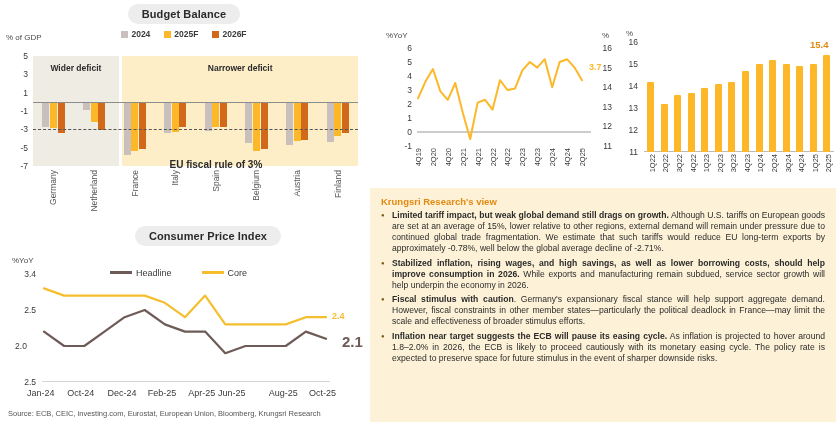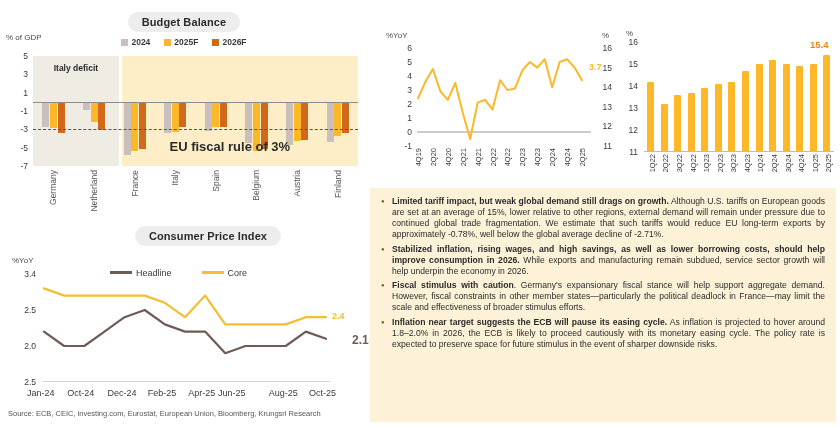--- a/index.html
+++ b/index.html
@@ -31,33 +31,33 @@
   .xtick-v {
     font-size: 7.5px; color: #3a3a3a;
     writing-mode: vertical-rl;
     transform: rotate(180deg);
     white-space: nowrap;
   }
   .xtick-h { font-size: 9px; color: #3a3a3a; white-space: nowrap; }
 
   
   #budget { left: 0; top: 0; width: 368px; height: 212px; }
-  #budget .pill-wrap { text-align: center; padding-top: 12px; }
+  #budget .pill-wrap { text-align: center; padding-top: 4px; }
   #budget .legend {
     display: flex; justify-content: center; gap: 14px;
     margin-top: 5px; font-size: 8.5px; font-weight: bold; color: #3a3a3a;
   }
   #budget .legend span.sw { width: 7px; height: 7px; display: inline-block; margin-right: 3px; vertical-align: -1px; }
   #bb-plot { position: absolute; left: 33px; top: 56px; width: 325px; height: 110px; }
   #bb-plot .zoneA { position: absolute; left: 0; top: 0; width: 26.4%; height: 100%; background: # efefe9; background: #efece4; }
   #bb-plot .zoneB { position: absolute; left: 27.5%; top: 0; width: 72.5%; height: 100%; background: #fdeec8; }
   #bb-plot .zonelabel { position: absolute; top: 7px; width: 100%; text-align: center; font-size: 8.5px; font-weight: bold; color: #2b2b2b; }
   .zeroline { position: absolute; left: 0; width: 100%; height: 1.6px; background: #8c8c8c; }
   .rule3 { position: absolute; left: 0; width: 100%; border-top: 1.2px dashed #555; }
-  .eu-rule-lbl { position: absolute; font-size: 13px; font-weight: bold; color: #2b2b2b; }
+  .eu-rule-lbl { position: absolute; font-size: 10px; font-weight: bold; color: #2b2b2b; margin-top: 20px; }
   .bar { position: absolute; width: 7px; }
   .country-lbl-wrap { position: absolute; left: 33px; top: 168px; width: 325px; height: 44px; }
   .country-lbl { position: absolute; font-size: 8.5px; color: #555; writing-mode: vertical-rl; transform: rotate(180deg); }
 
   
   #cpi { left: 0; top: 212px; width: 368px; height: 216px; }
   #cpi .pill-wrap { text-align: center; padding-top: 14px; margin-left: 48px; }
   #cpi .legend { position: absolute; left: 110px; top: 56px; font-size: 9px; color: #3a3a3a; display: flex; gap: 30px; align-items: center;}
   #cpi .legend .ln { display: inline-block; width: 22px; height: 3px; vertical-align: 2px; margin-right: 4px; }
   #cpi-plot { position: absolute; left: 42px; top: 62px; width: 300px; height: 108px; }
@@ -105,21 +105,22 @@
       <div class="tick" style="left: 8px; width: 20px; top: 69.3333px;">3</div>
       <div class="tick" style="left: 8px; width: 20px; top: 87.6667px;">1</div>
       <div class="tick" style="left: 8px; width: 20px; top: 106px;">-1</div>
       <div class="tick" style="left: 8px; width: 20px; top: 124.333px;">-3</div>
       <div class="tick" style="left: 8px; width: 20px; top: 142.667px;">-5</div>
       <div class="tick" style="left: 8px; width: 20px; top: 161px;">-7</div>
     </div>
   <div id="bb-plot">
     <div class="zoneA"></div>
     <div class="zoneB"></div>
-    <div class="zonelabel" style="left:0;width:26.4%">Italy deficit</div>
+    <div class="zonelabel" style="left:0;width:26.4%">Wider deficit</div>
+    <div class="zonelabel" style="left:27.5%;width:72.5%">Narrower deficit</div>
     <div id="bb-bars">
         <div class="bar" style="background: rgb(201, 191, 189); left: 9.3125px; top: 45.8333px; height: 25.6667px;"></div>
         <div class="bar" style="background: rgb(252, 184, 41); left: 16.9125px; top: 45.8333px; height: 26.5833px;"></div>
         <div class="bar" style="background: rgb(210, 105, 26); left: 24.5125px; top: 45.8333px; height: 31.1667px;"></div>
         <div class="bar" style="background: rgb(201, 191, 189); left: 49.9375px; top: 45.8333px; height: 8.25px;"></div>
         <div class="bar" style="background: rgb(252, 184, 41); left: 57.5375px; top: 45.8333px; height: 20.1667px;"></div>
         <div class="bar" style="background: rgb(210, 105, 26); left: 65.1375px; top: 45.8333px; height: 28.4167px;"></div>
         <div class="bar" style="background: rgb(201, 191, 189); left: 90.5625px; top: 45.8333px; height: 53.1667px;"></div>
         <div class="bar" style="background: rgb(252, 184, 41); left: 98.1625px; top: 45.8333px; height: 49.5px;"></div>
         <div class="bar" style="background: rgb(210, 105, 26); left: 105.763px; top: 45.8333px; height: 47.6667px;"></div>
@@ -160,21 +161,21 @@
     <span class="pill">Consumer Price Index</span>
   </div>
   <div style="position:absolute;left:12px;top:44px;" class="axis-unit">%YoY</div>
   <div class="legend">
     <span><span class="ln" style="background:#6e5b57"></span><span>Headline</span></span>
     <span><span class="ln" style="background:#f5be2e"></span><span>Core</span></span>
   </div>
   <div id="cpi-yticks">
       <div class="tick" style="left: 6px; width: 30px; top: 57px;">3.4</div>
       <div class="tick" style="left: 6px; width: 30px; top: 93px;">2.5</div>
-      <div class="tick" style="left: 6px; width: 30px; top: 129px;">2.0</div>
+      <div class="tick" style="left: 6px; width: 30px; top: 129px; text-align: center;">2.0</div>
       <div class="tick" style="left: 6px; width: 30px; top: 165px;">2.5</div>
     </div>
   <div id="cpi-plot">
     <svg id="cpi-svg" width="300" height="108">
         <line x1="0" y1="108" x2="288" y2="108" stroke="#aaa" stroke-width="1"></line>
         <polyline points="2,57.59999999999999 22.142857142857142,72 42.285714285714285,72 62.42857142857143,57.59999999999999 82.57142857142857,43.20000000000001 102.71428571428571,36 122.85714285714286,50.40000000000001 143,57.59999999999999 163.14285714285714,57.59999999999999 183.28571428571428,79.2 203.42857142857142,72 223.57142857142858,72 243.71428571428572,72 263.85714285714283,57.59999999999999 284,64.8" fill="none" stroke="#6e5b57" stroke-width="2.2" stroke-linejoin="round" stroke-linecap="round"></polyline>
         <polyline points="2,14.400000000000013 22.142857142857142,21.599999999999984 42.285714285714285,21.599999999999984 62.42857142857143,21.599999999999984 82.57142857142857,21.599999999999984 102.71428571428571,21.599999999999984 122.85714285714286,28.799999999999994 143,43.20000000000001 163.14285714285714,21.599999999999984 183.28571428571428,50.40000000000001 203.42857142857142,50.40000000000001 223.57142857142858,50.40000000000001 243.71428571428572,50.40000000000001 263.85714285714283,43.20000000000001 284,43.20000000000001" fill="none" stroke="#f5be2e" stroke-width="2.2" stroke-linejoin="round" stroke-linecap="round"></polyline>
       </svg>
   </div>
   <div id="cpi-xticks">
@@ -182,21 +183,21 @@
       <div class="xtick-h" style="position: absolute; left: 67.2857px; top: 176px;">Oct-24</div>
       <div class="xtick-h" style="position: absolute; left: 107.571px; top: 176px;">Dec-24</div>
       <div class="xtick-h" style="position: absolute; left: 147.857px; top: 176px;">Feb-25</div>
       <div class="xtick-h" style="position: absolute; left: 188.143px; top: 176px;">Apr-25</div>
       <div class="xtick-h" style="position: absolute; left: 218px; top: 176px;">Jun-25</div>
       <div class="xtick-h" style="position: absolute; left: 268.714px; top: 176px;">Aug-25</div>
       <div class="xtick-h" style="position: absolute; left: 309px; top: 176px;">Oct-25</div>
     </div>
   <div id="cpi-annots">
       <div style="position: absolute; font-size: 9px; font-weight: bold; color: rgb(245, 190, 46); left: 332px; top: 99.2px;">2.4</div>
-      <div style="position: absolute; font-size: 12px; font-weight: bold; color: rgb(110, 91, 87); left: 352px; top: 120.8px;">2.1</div>
+      <div style="position: absolute; font-size: 15px; font-weight: bold; color: rgb(110, 91, 87); left: 342px; top: 120.8px;">2.1</div>
     </div>
 </div>
 
 <div class="panel" id="wage">
   <div style="position:absolute;left:16px;top:31px;" class="axis-unit">%YoY</div>
   <div id="wage-yticks">
       <div class="tick" style="left: 22px; width: 20px; top: 43px;">6</div>
       <div class="tick" style="left: 22px; width: 20px; top: 57px;">5</div>
       <div class="tick" style="left: 22px; width: 20px; top: 71px;">4</div>
       <div class="tick" style="left: 22px; width: 20px; top: 85px;">3</div>
@@ -279,20 +280,21 @@
       <div class="xtick-v" style="position: absolute; left: 177.086px; top: 154px;">4Q24</div>
       <div class="xtick-v" style="position: absolute; left: 190.657px; top: 154px;">1Q25</div>
       <div class="xtick-v" style="position: absolute; left: 204.229px; top: 154px;">2Q25</div>
     </div>
   <div id="sav-annot">
       <div style="position: absolute; font-size: 9.5px; font-weight: bold; color: rgb(224, 138, 18); left: 190px; top: 39.2px;">15.4</div>
     </div>
 </div>
 
 <div class="panel" id="viewbox">
+  <div class="vtitle">Krungsri Research's view</div>
   <ul id="view-list">
       <li><b>Limited tariff impact, but weak global demand still drags on growth.</b><span> Although U.S. tariffs on European goods are set at an average of 15%, lower relative to other regions, external demand will remain under pressure due to continued global trade fragmentation. We estimate that such tariffs would reduce EU long-term exports by approximately -0.78%, well below the global average decline of -2.71%.</span></li>
       <li><b>Stabilized inflation, rising wages, and high savings, as well as lower borrowing costs, should help improve consumption in 2026.</b><span> While exports and manufacturing remain subdued, service sector growth will help underpin the economy in 2026.</span></li>
       <li><b>Fiscal stimulus with caution</b><span>. Germany's expansionary fiscal stance will help support aggregate demand. However, fiscal constraints in other member states—particularly the political deadlock in France—may limit the scale and effectiveness of broader stimulus efforts.</span></li>
       <li><b>Inflation near target suggests the ECB will pause its easing cycle.</b><span> As inflation is projected to hover around 1.8–2.0% in 2026, the ECB is likely to proceed cautiously with its monetary easing cycle. The policy rate is expected to preserve space for future stimulus in the event of sharper downside risks.</span></li>
     </ul>
 </div>
 
 <div id="source">Source: ECB, CEIC, investing.com, Eurostat, European Union, Bloomberg, Krungsri Research</div>
 

